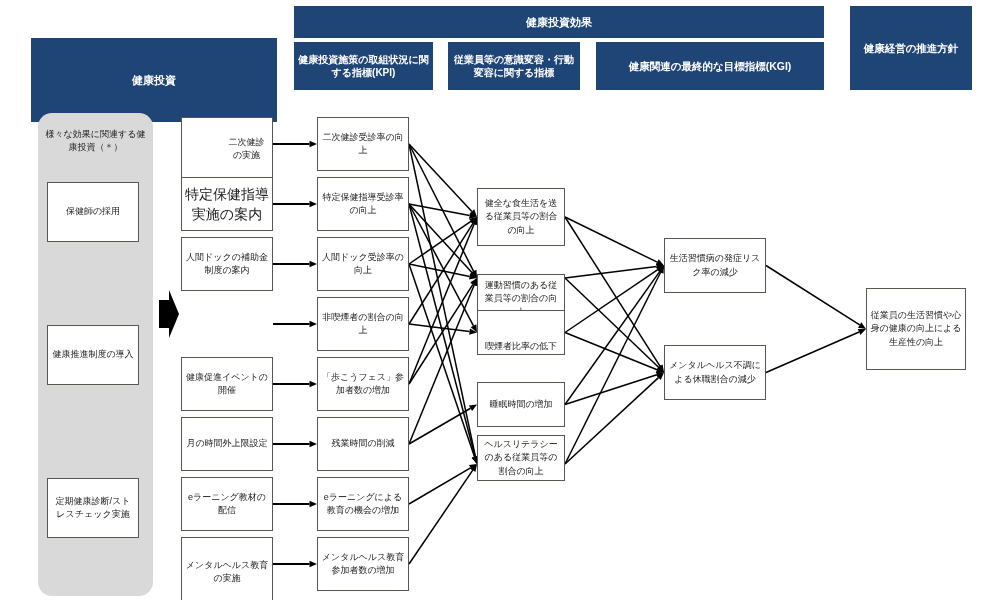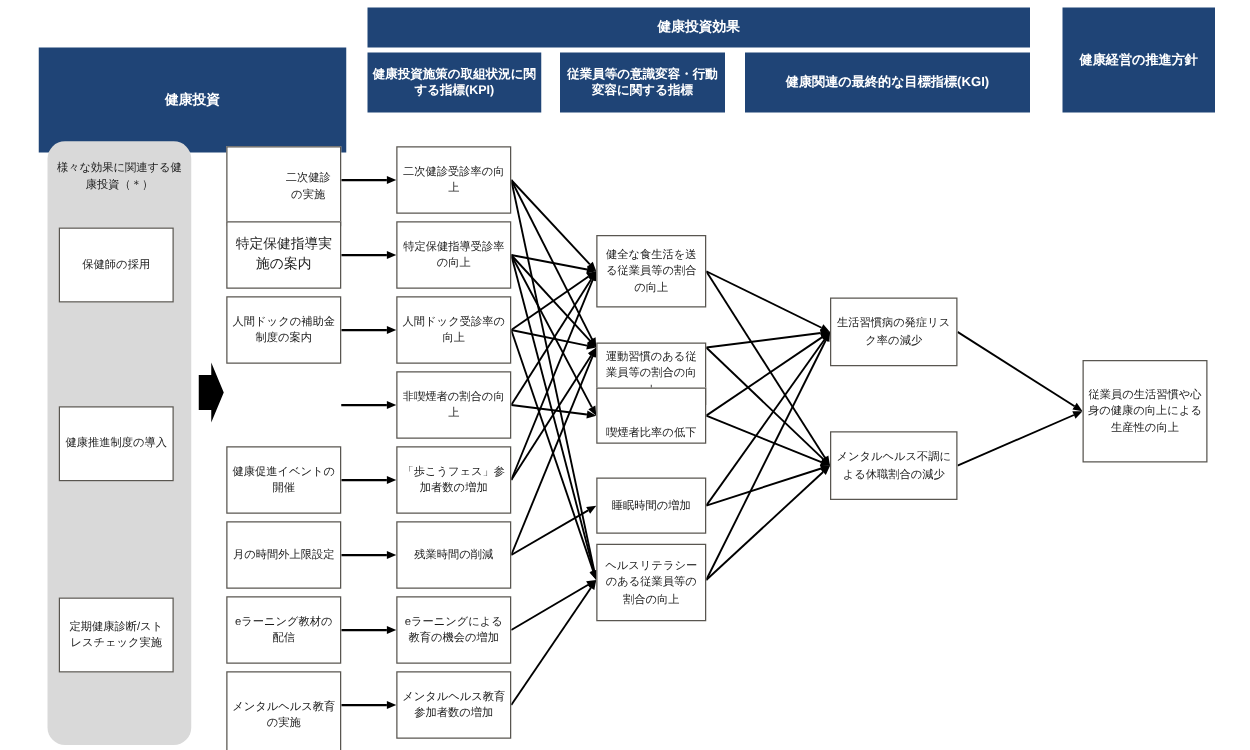--- a/index.html
+++ b/index.html
@@ -165,21 +165,21 @@
     </div>
     <div class="node" style="left: 47px; top: 325px; width: 92px; height: 60px; font-size: 9px;">
       <span>健康推進制度の導入</span>
     </div>
     <div class="node" style="left: 47px; top: 478px; width: 92px; height: 60px; font-size: 9px;">
       <span>定期健康診断/ストレスチェック実施</span>
     </div>
     <div class="node" style="left: 181px; top: 117px; width: 92px; height: 64px; font-size: 9px; padding-left: 42px;">
       <span>二次健診の実施</span>
     </div>
-    <div class="node" style="left: 181px; top: 177px; width: 92px; height: 54px; font-size: 11px;">
+    <div class="node" style="left: 181px; top: 177px; width: 92px; height: 54px; font-size: 14px;">
       <span>特定保健指導実施の案内</span>
     </div>
     <div class="node" style="left: 181px; top: 237px; width: 92px; height: 54px; font-size: 9px;">
       <span>人間ドックの補助金制度の案内</span>
     </div>
     <div class="node" style="left: 181px; top: 357px; width: 92px; height: 54px; font-size: 9px;">
       <span>健康促進イベントの開催</span>
     </div>
     <div class="node" style="left: 181px; top: 417px; width: 92px; height: 54px; font-size: 9px;">
       <span>月の時間外上限設定</span>
@@ -219,21 +219,21 @@
     </div>
     <div class="node" style="left: 477px; top: 253px; width: 88px; height: 50px; font-size: 9px; margin-top: 21px;">
       <span>運動習慣のある従業員等の割合の向上</span>
     </div>
     <div class="node" style="left: 477px; top: 310px; width: 88px; height: 45px; font-size: 9px; align-items: flex-end;">
       <span>喫煙者比率の低下</span>
     </div>
     <div class="node" style="left: 477px; top: 382px; width: 88px; height: 45px; font-size: 9px;">
       <span>睡眠時間の増加</span>
     </div>
-    <div class="node" style="left: 477px; top: 435px; width: 88px; height: 62px; font-size: 9px;">
+    <div class="node" style="left: 477px; top: 435px; width: 88px; height: 46px; font-size: 9px;">
       <span>ヘルスリテラシーのある従業員等の割合の向上</span>
     </div>
     <div class="node" style="left: 664px; top: 238px; width: 102px; height: 55px; font-size: 9px;">
       <span>生活習慣病の発症リスク率の減少</span>
     </div>
     <div class="node" style="left: 664px; top: 345px; width: 102px; height: 55px; font-size: 9px;">
       <span>メンタルヘルス不調による休職割合の減少</span>
     </div>
     <div class="node" style="left: 866px; top: 288px; width: 100px; height: 82px; font-size: 9px;">
       <span>従業員の生活習慣や心身の健康の向上による生産性の向上</span>

